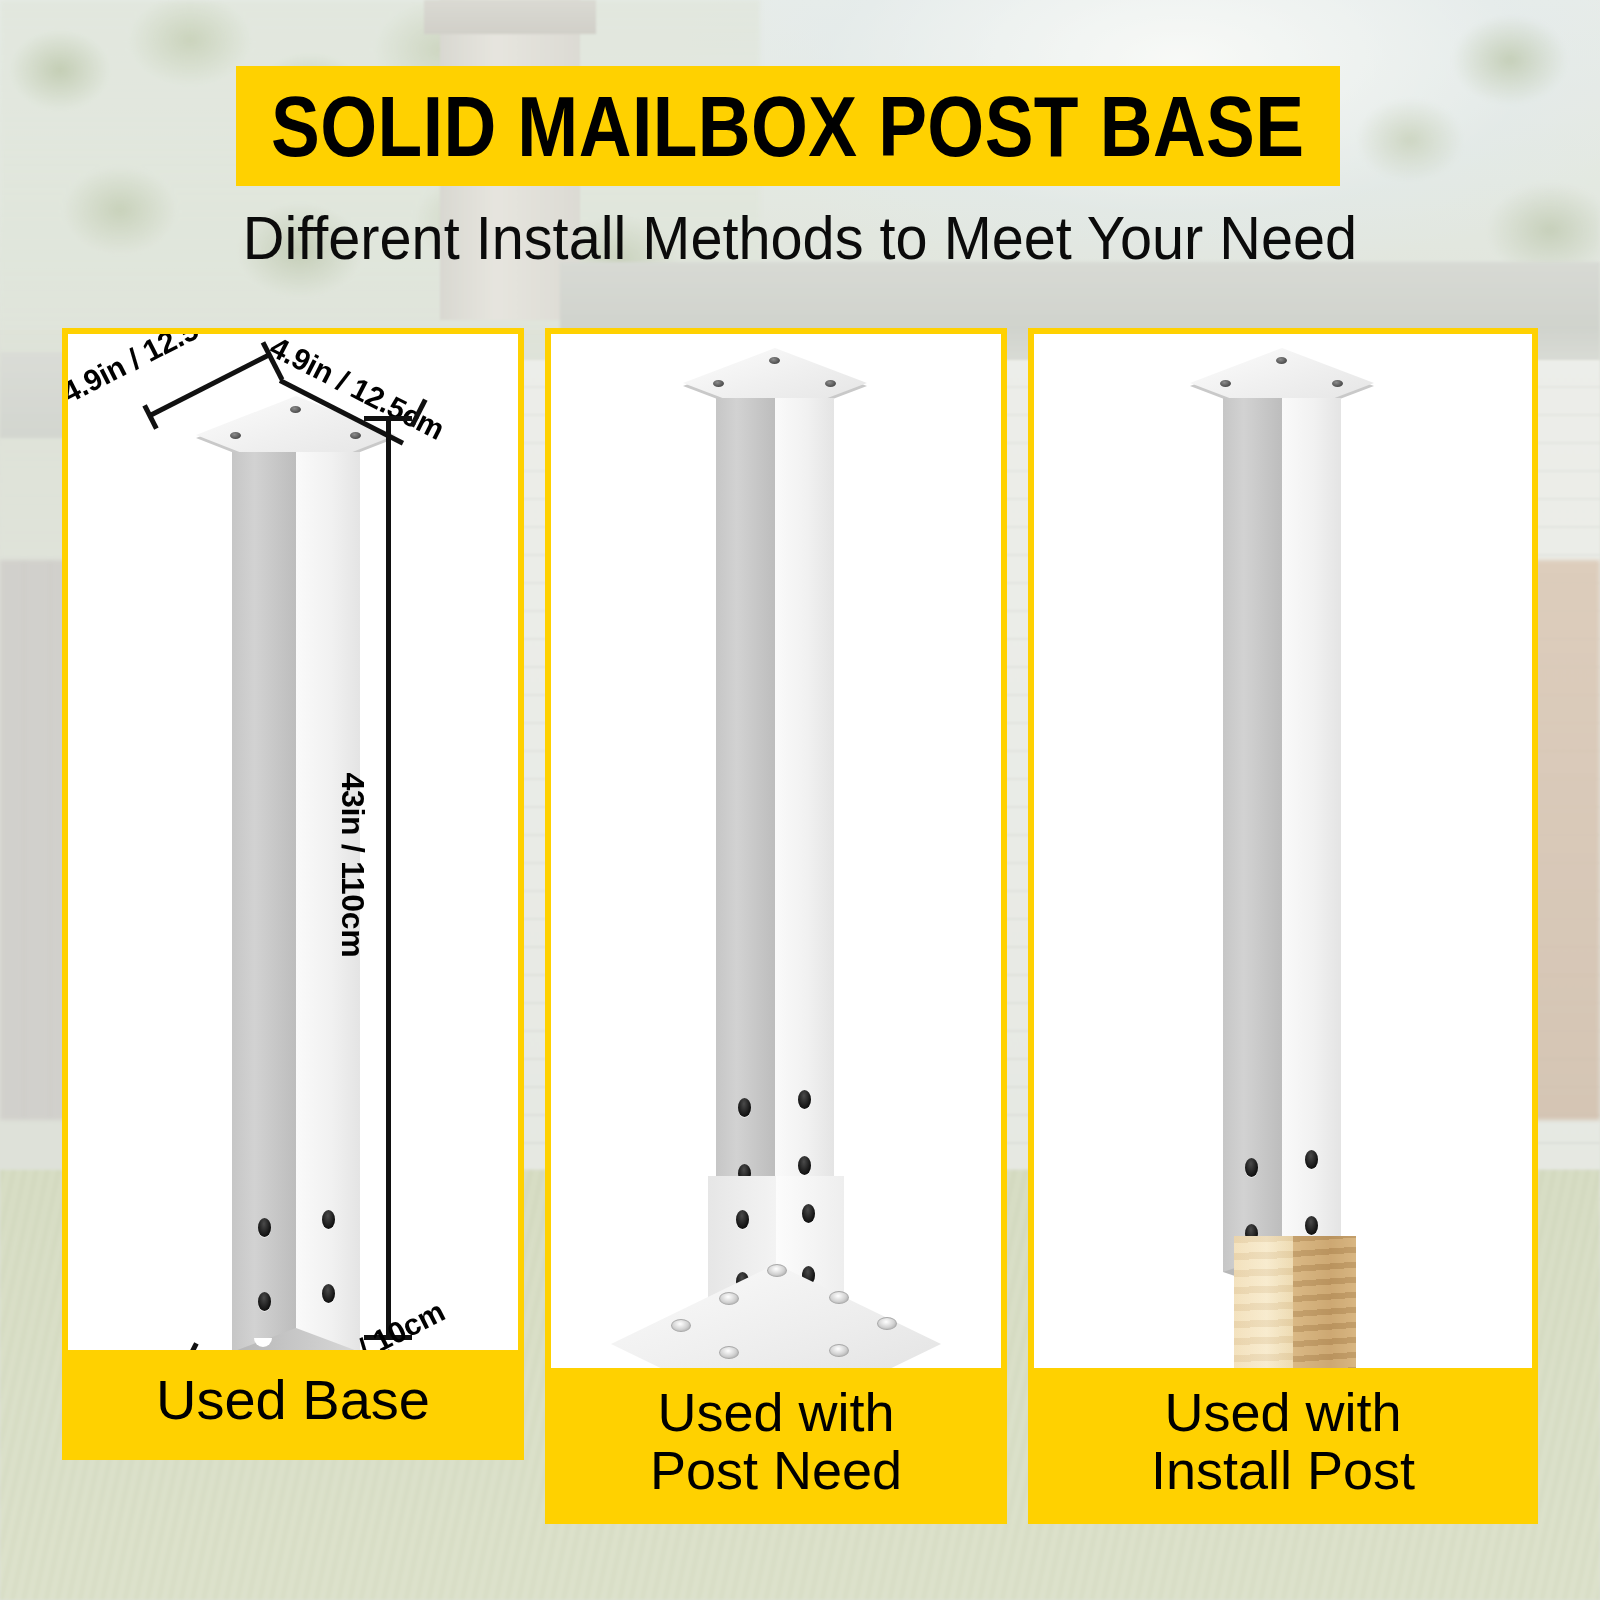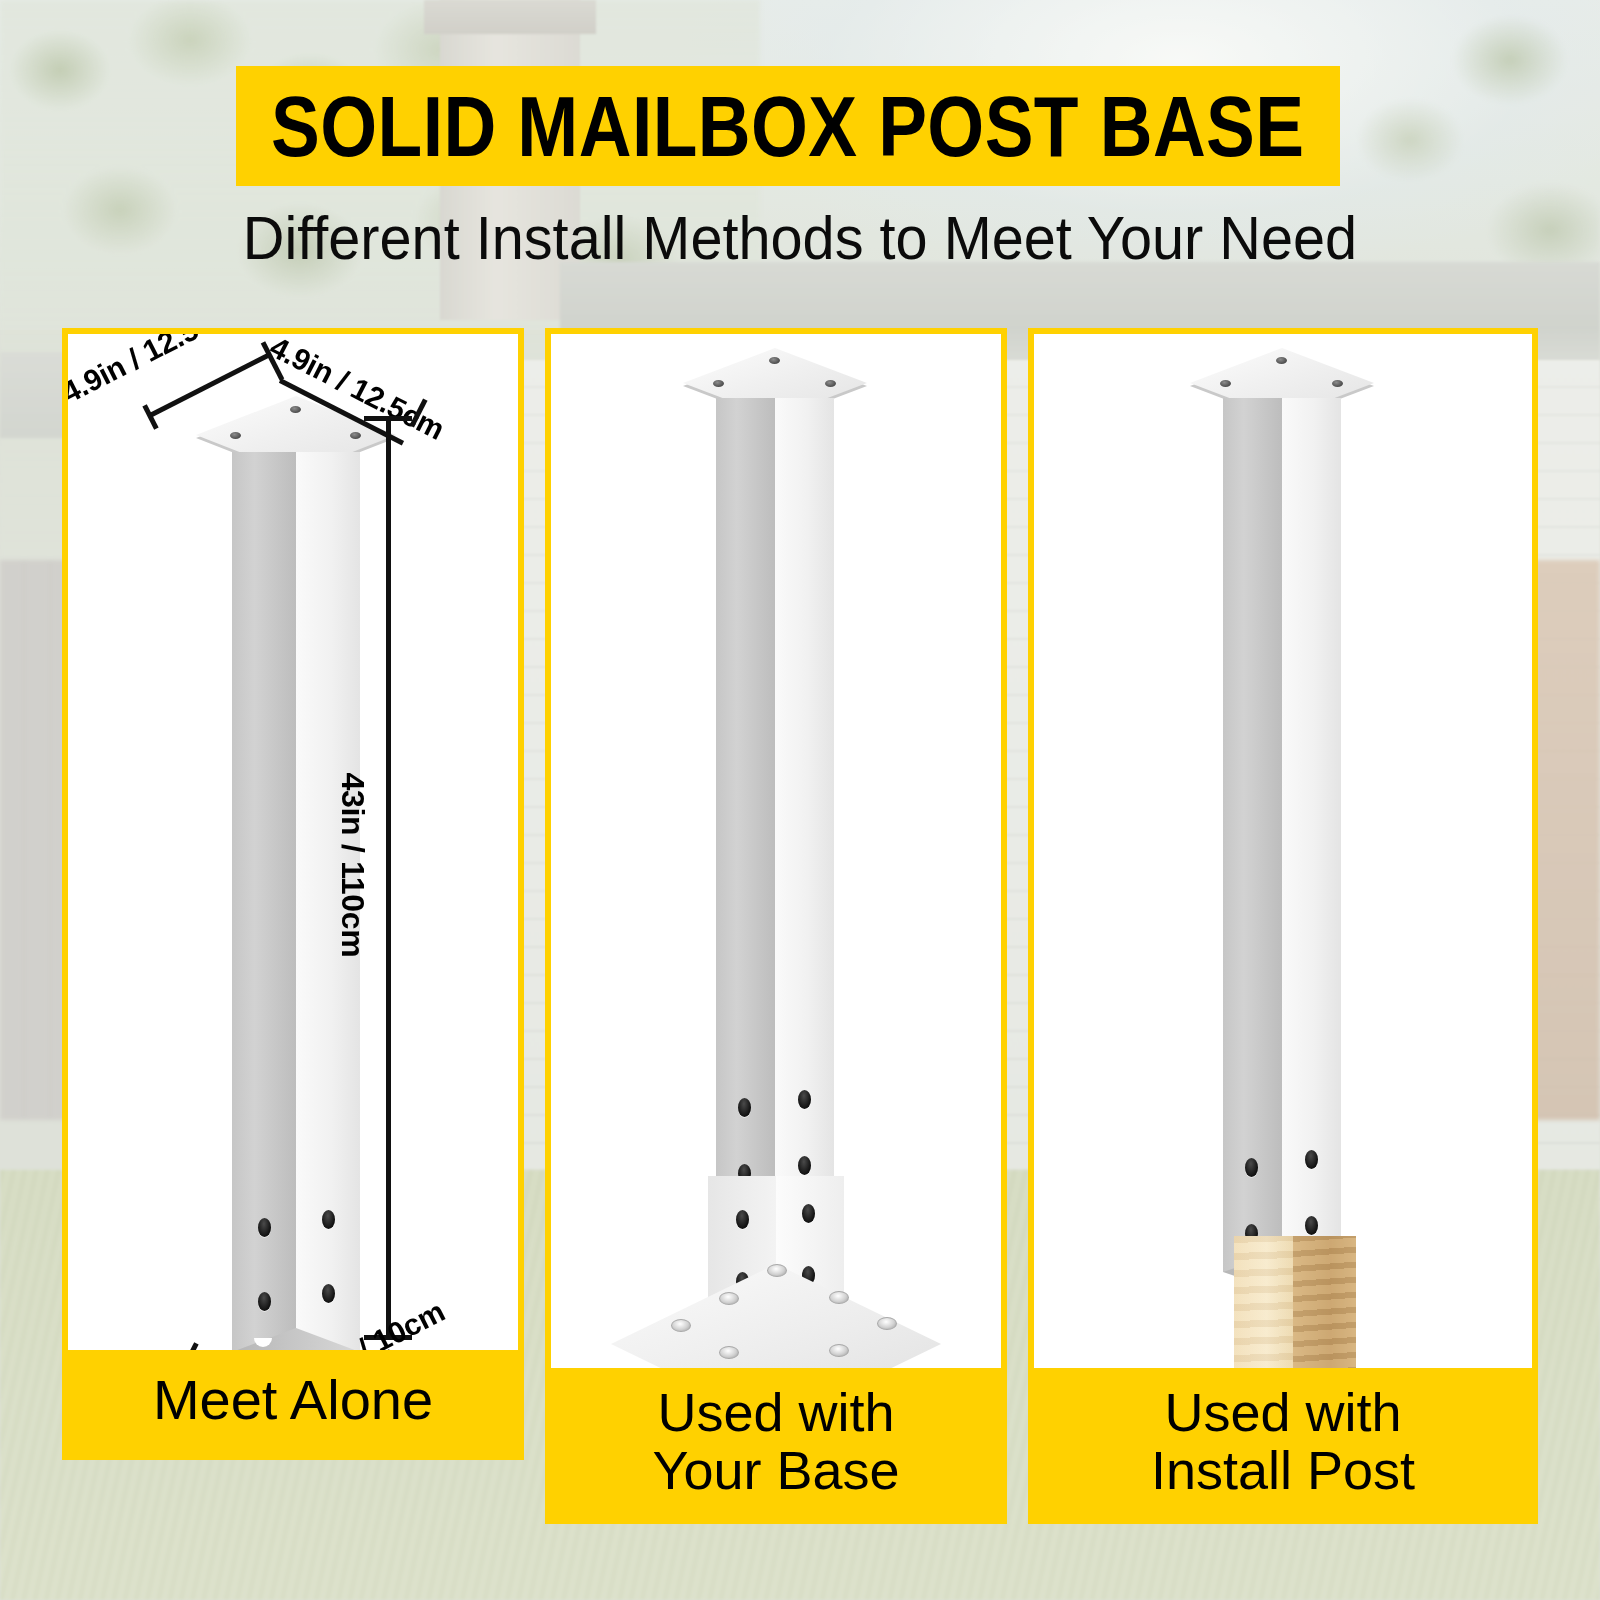--- a/index.html
+++ b/index.html
@@ -301,21 +301,21 @@
     <div class="dim-label" style="left:284px; top:420px; transform:rotate(90deg); transform-origin:left center; font-size:32px;">43in / 110cm</div>
 
     <div class="tick" style="left:120px; top:1008px; width:5px; height:26px; transform:rotate(27deg);"></div>
 
     <div class="dim-label" style="left:226px; top:1034px; transform:rotate(-27deg); transform-origin:left center;">3.9in / 10cm</div>
     <div class="dim-line" style="left:226px; top:1064px; width:108px; height:5px; transform:rotate(-27deg); transform-origin:left center;"></div>
 
   </div>
 
   <div class="caption">
-    <div>Meet Alone</div>
+    <div>Used Base</div>
   </div>
 </div>
 
 <div class="panel" id="panel2">
   <div class="stage">
 
     <div class="post" style="left:132px; top:14px; width:184px; height:880px; --capw:184px; --caph:70px;">
       <div class="cap">
         <div class="cap-edge"></div>
         <div class="cap-plate"></div>
@@ -354,21 +354,21 @@
 
     <div class="bhole" style="left:278px; top:1010px;"></div>
     <div class="bhole" style="left:326px; top:983px;"></div>
     <div class="bhole" style="left:278px; top:957px;"></div>
     <div class="bhole" style="left:216px; top:930px;"></div>
     <div class="bhole" style="left:168px; top:958px;"></div>
   </div>
 
   <div class="caption">
     <div>Used with</div>
-    <div>Your Base</div>
+    <div>Post Need</div>
   </div>
 </div>
 
 <div class="panel" id="panel3">
   <div class="stage">
 
     <div class="post" style="left:156px; top:14px; width:184px; height:880px; --capw:184px; --caph:70px;">
       <div class="cap">
         <div class="cap-edge"></div>
         <div class="cap-plate"></div>

